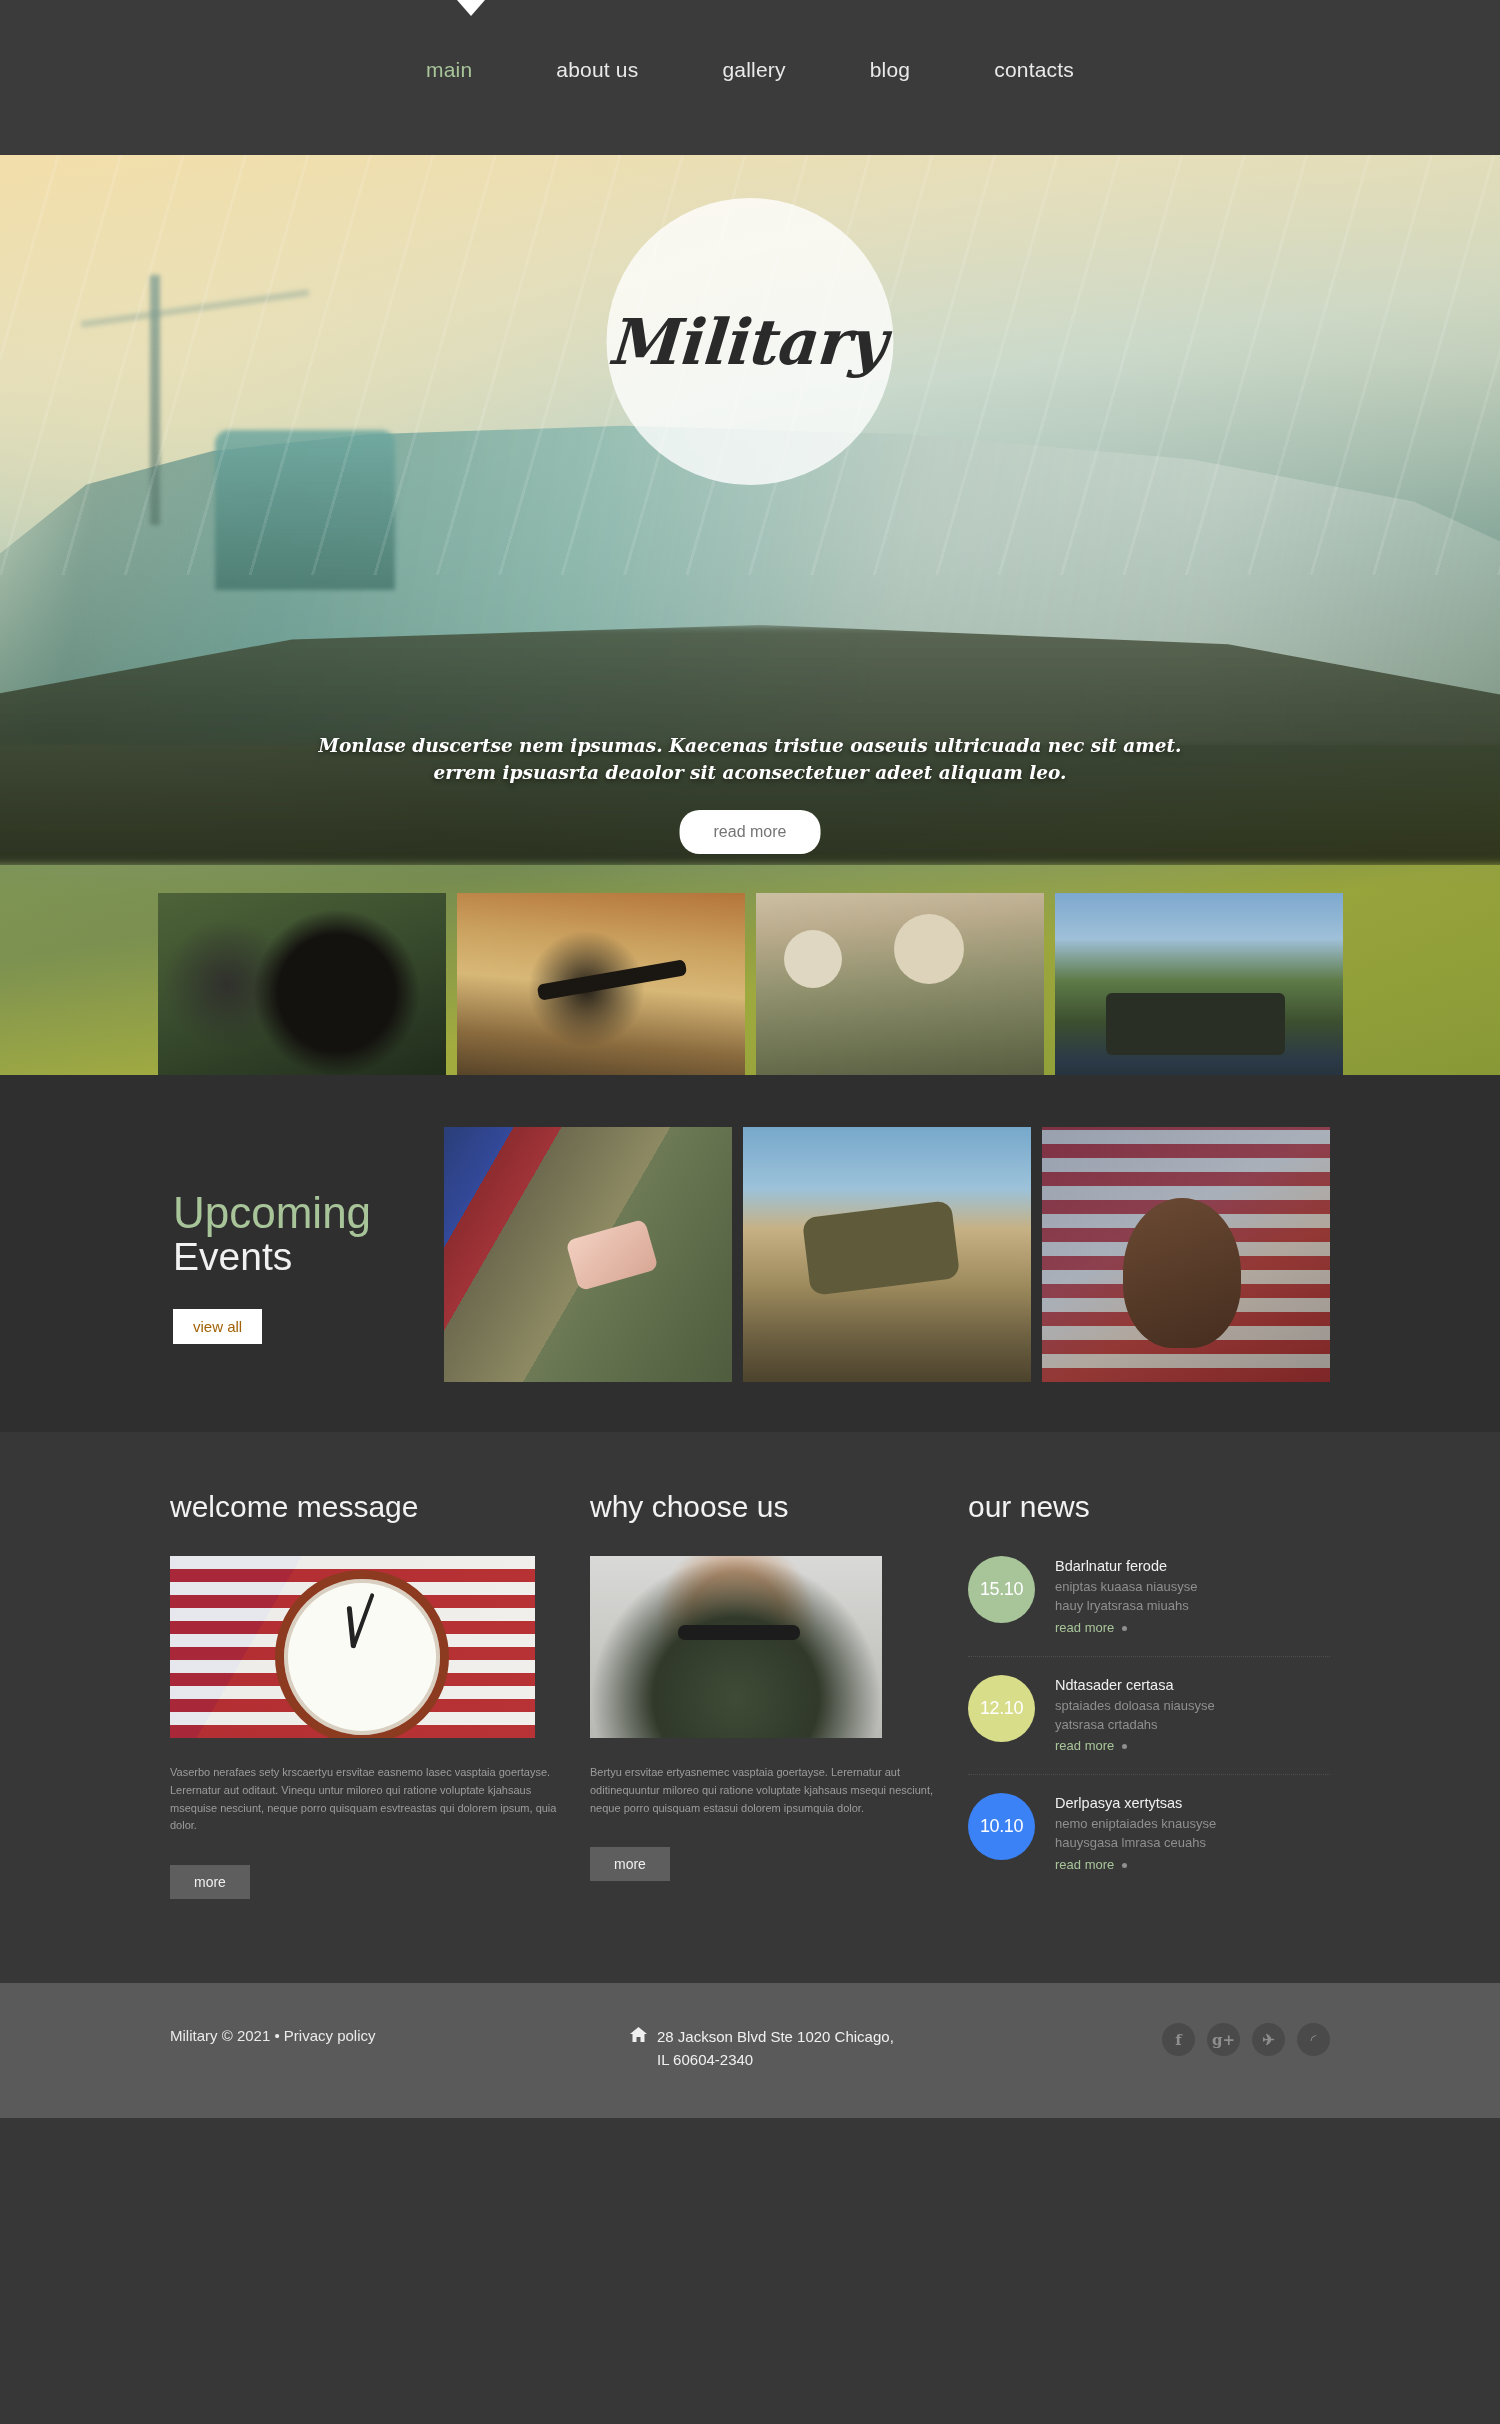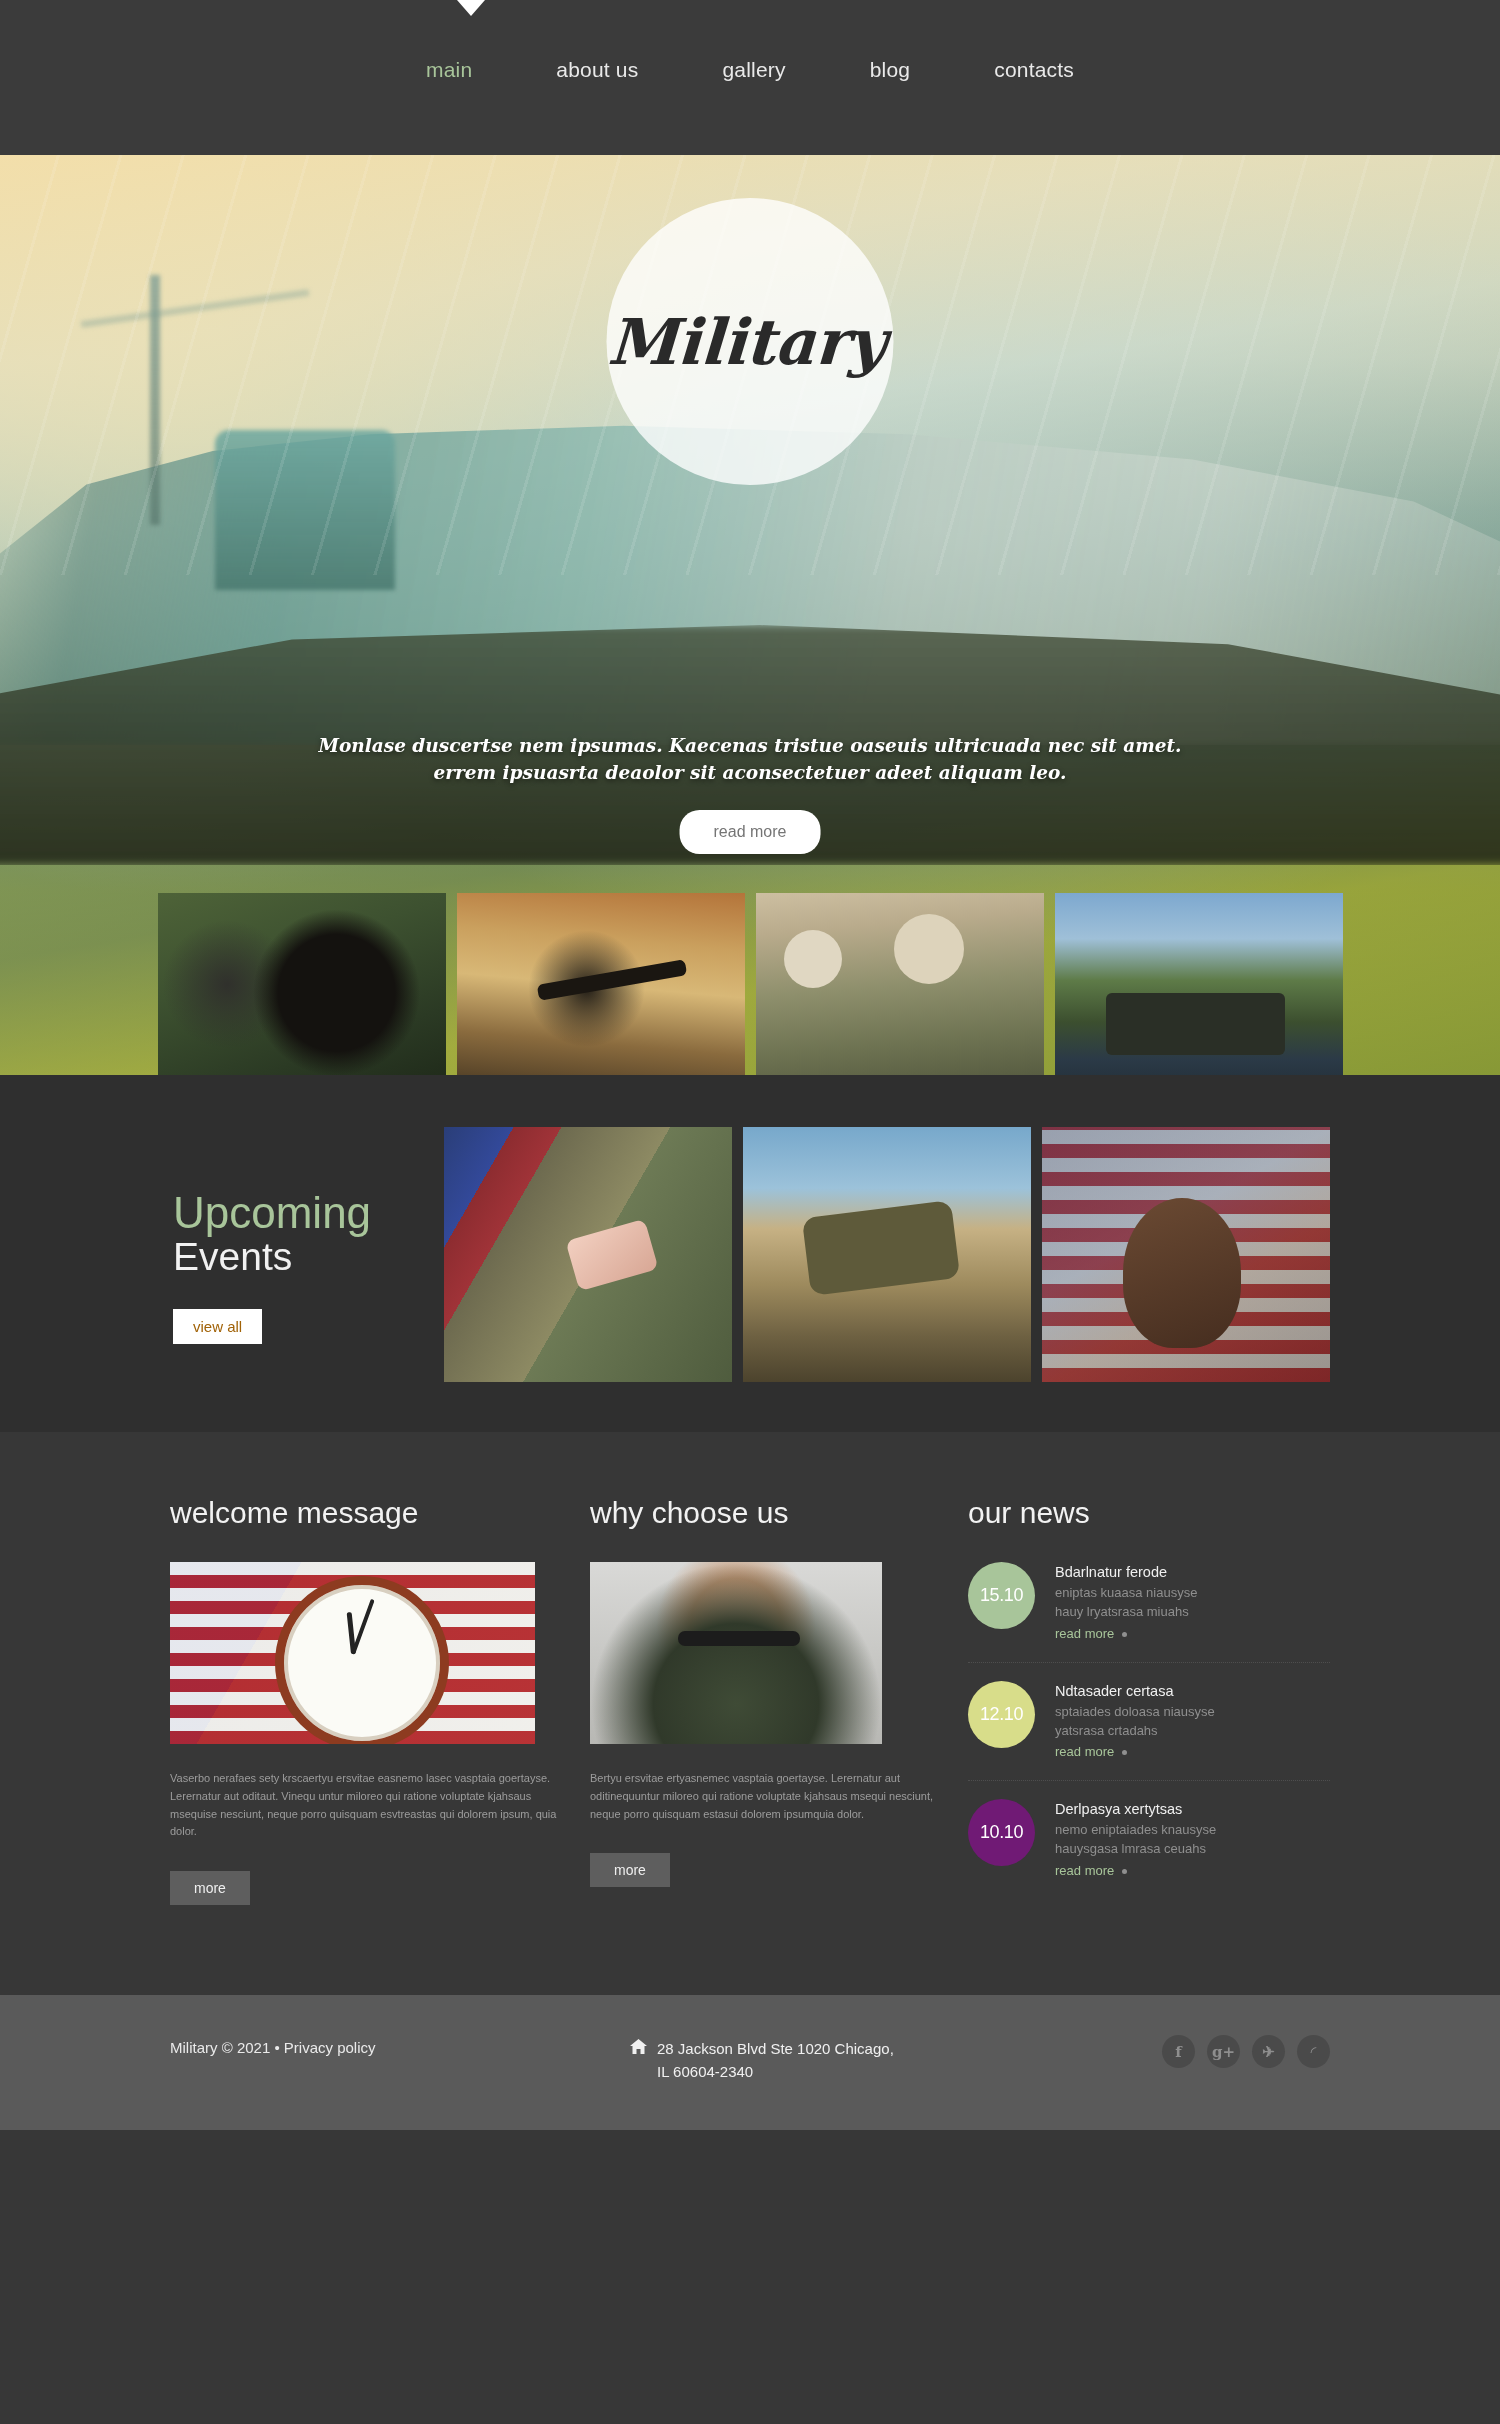--- a/index.html
+++ b/index.html
@@ -299,21 +299,21 @@
     background: linear-gradient(160deg,#6b4a33,#452d1f);
   }
 
   
   .main3 {
     background: #373737;
     padding: 58px 0 72px;
   }
   .main3-inner {
     width: 1160px;
-    margin: 6px auto;
+    margin: 0 auto;
     display: flex;
     gap: 0;
   }
   .col { }
   .col-a { width: 420px; }
   .col-b { width: 378px; }
   .col-c { width: 362px; }
   .col-h {
     font-size: 30px;
     font-weight: 300;
@@ -563,21 +563,21 @@
         <div class="news-date" style="background:#d8dd8a">12.10</div>
         <div class="news-body">
           <div class="news-title">Ndtasader certasa</div>
           <div class="news-desc">sptaiades doloasa niausyse</div>
           <div class="news-desc">yatsrasa crtadahs</div>
           <a href="#" class="news-link"><span>read more</span><span class="dot"></span></a>
         </div>
       </div>
 
       <div class="news-item">
-        <div class="news-date" style="background:#701a75">10.10</div>
+        <div class="news-date" style="background:#3b82f6">10.10</div>
         <div class="news-body">
           <div class="news-title">Derlpasya xertytsas</div>
           <div class="news-desc">nemo eniptaiades knausyse</div>
           <div class="news-desc">hauysgasa lmrasa ceuahs</div>
           <a href="#" class="news-link"><span>read more</span><span class="dot"></span></a>
         </div>
       </div>
 
     </div>
   </div>

